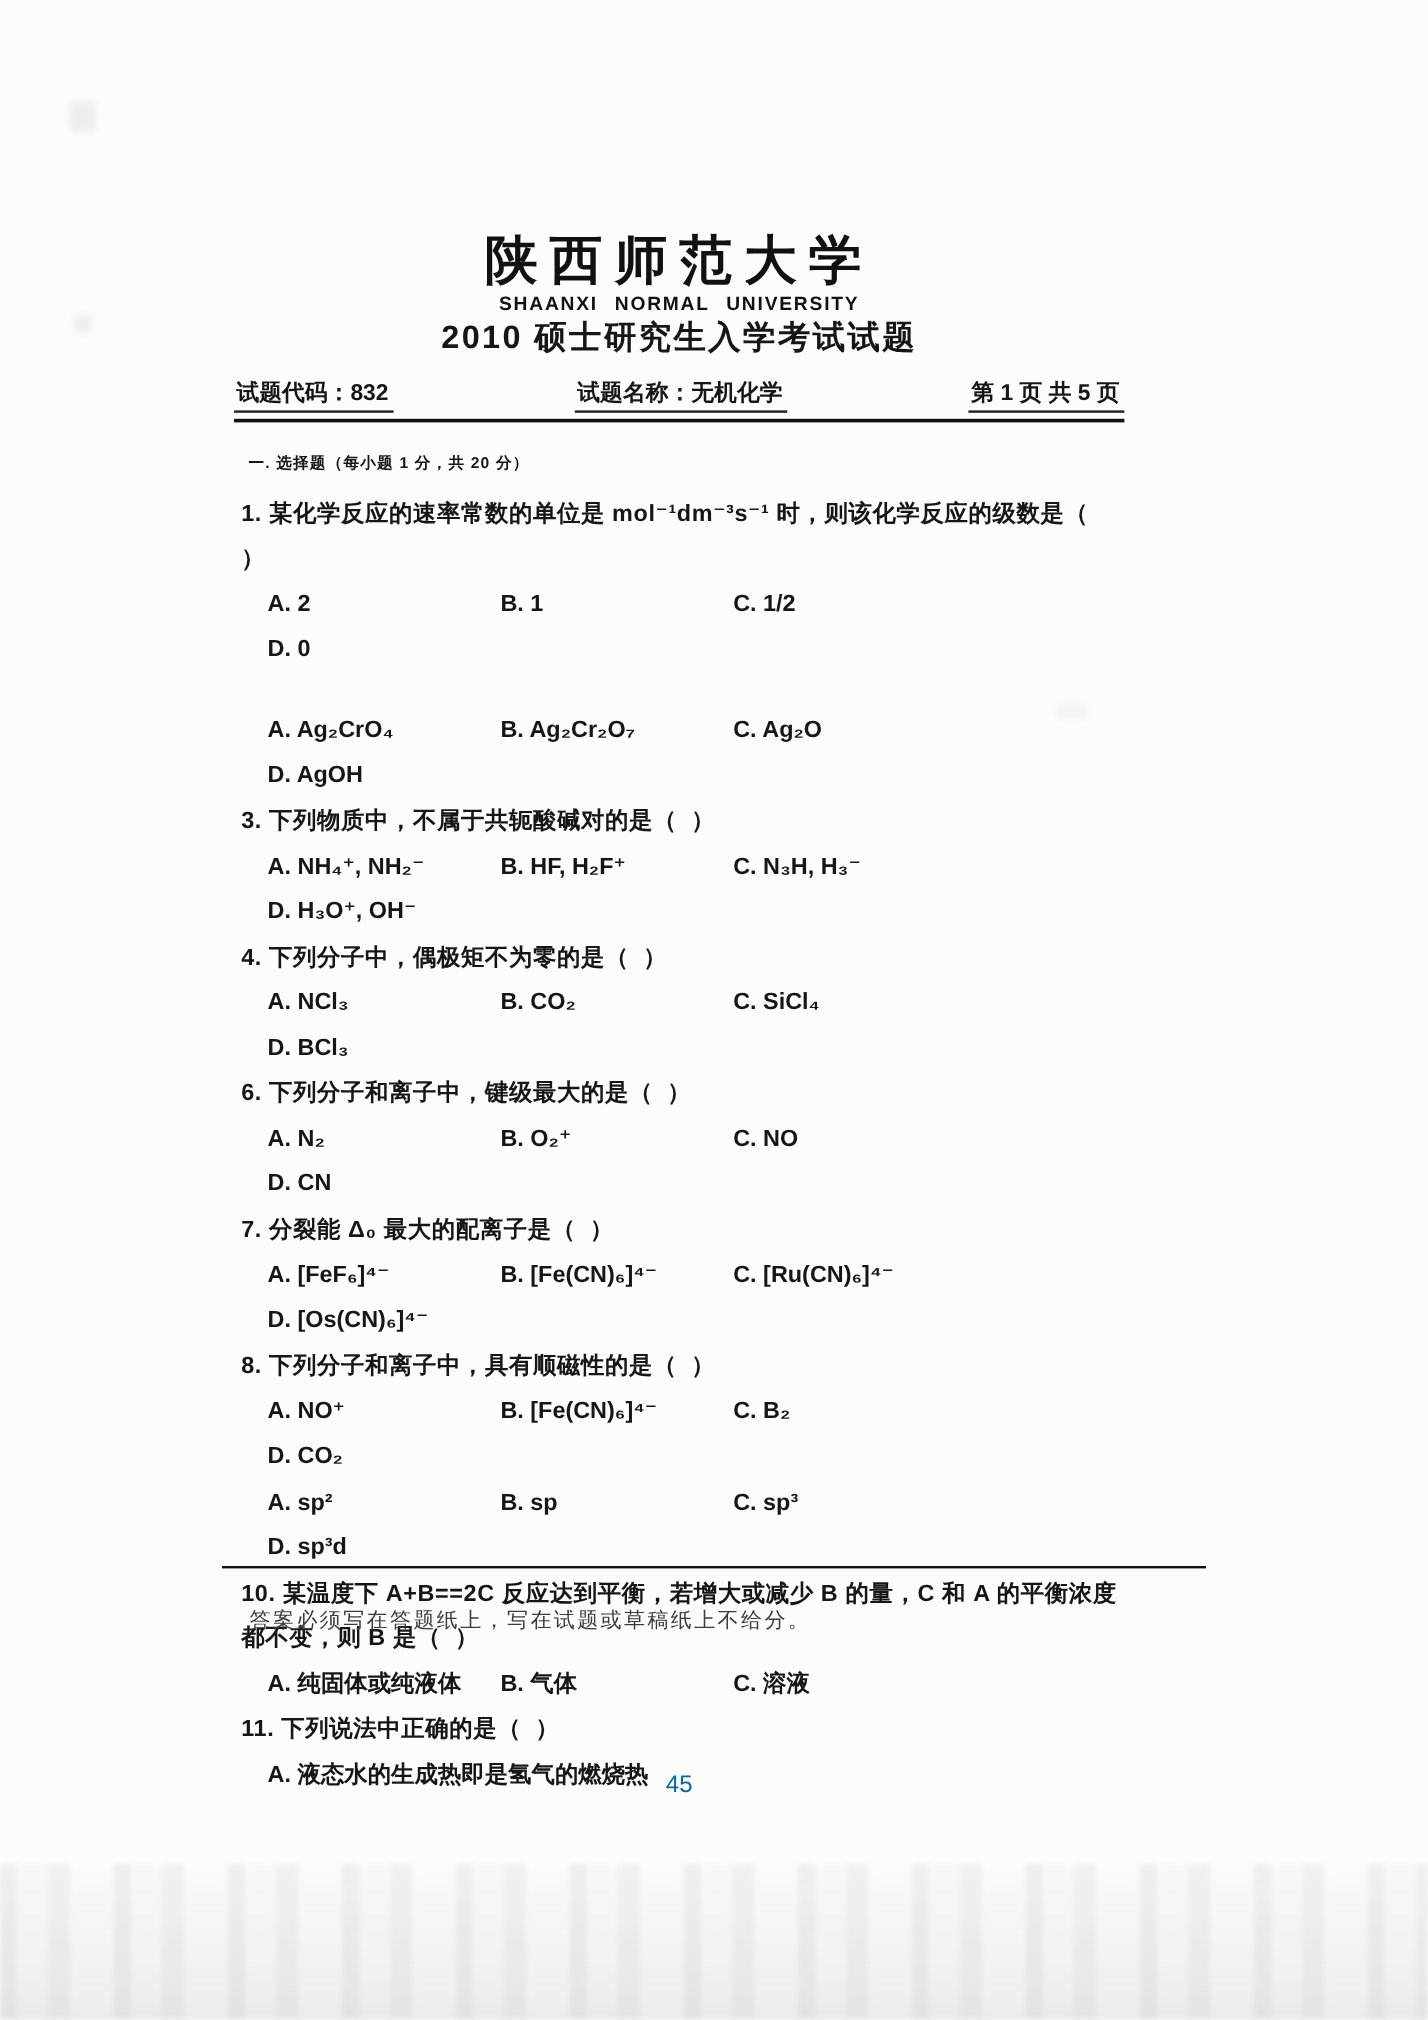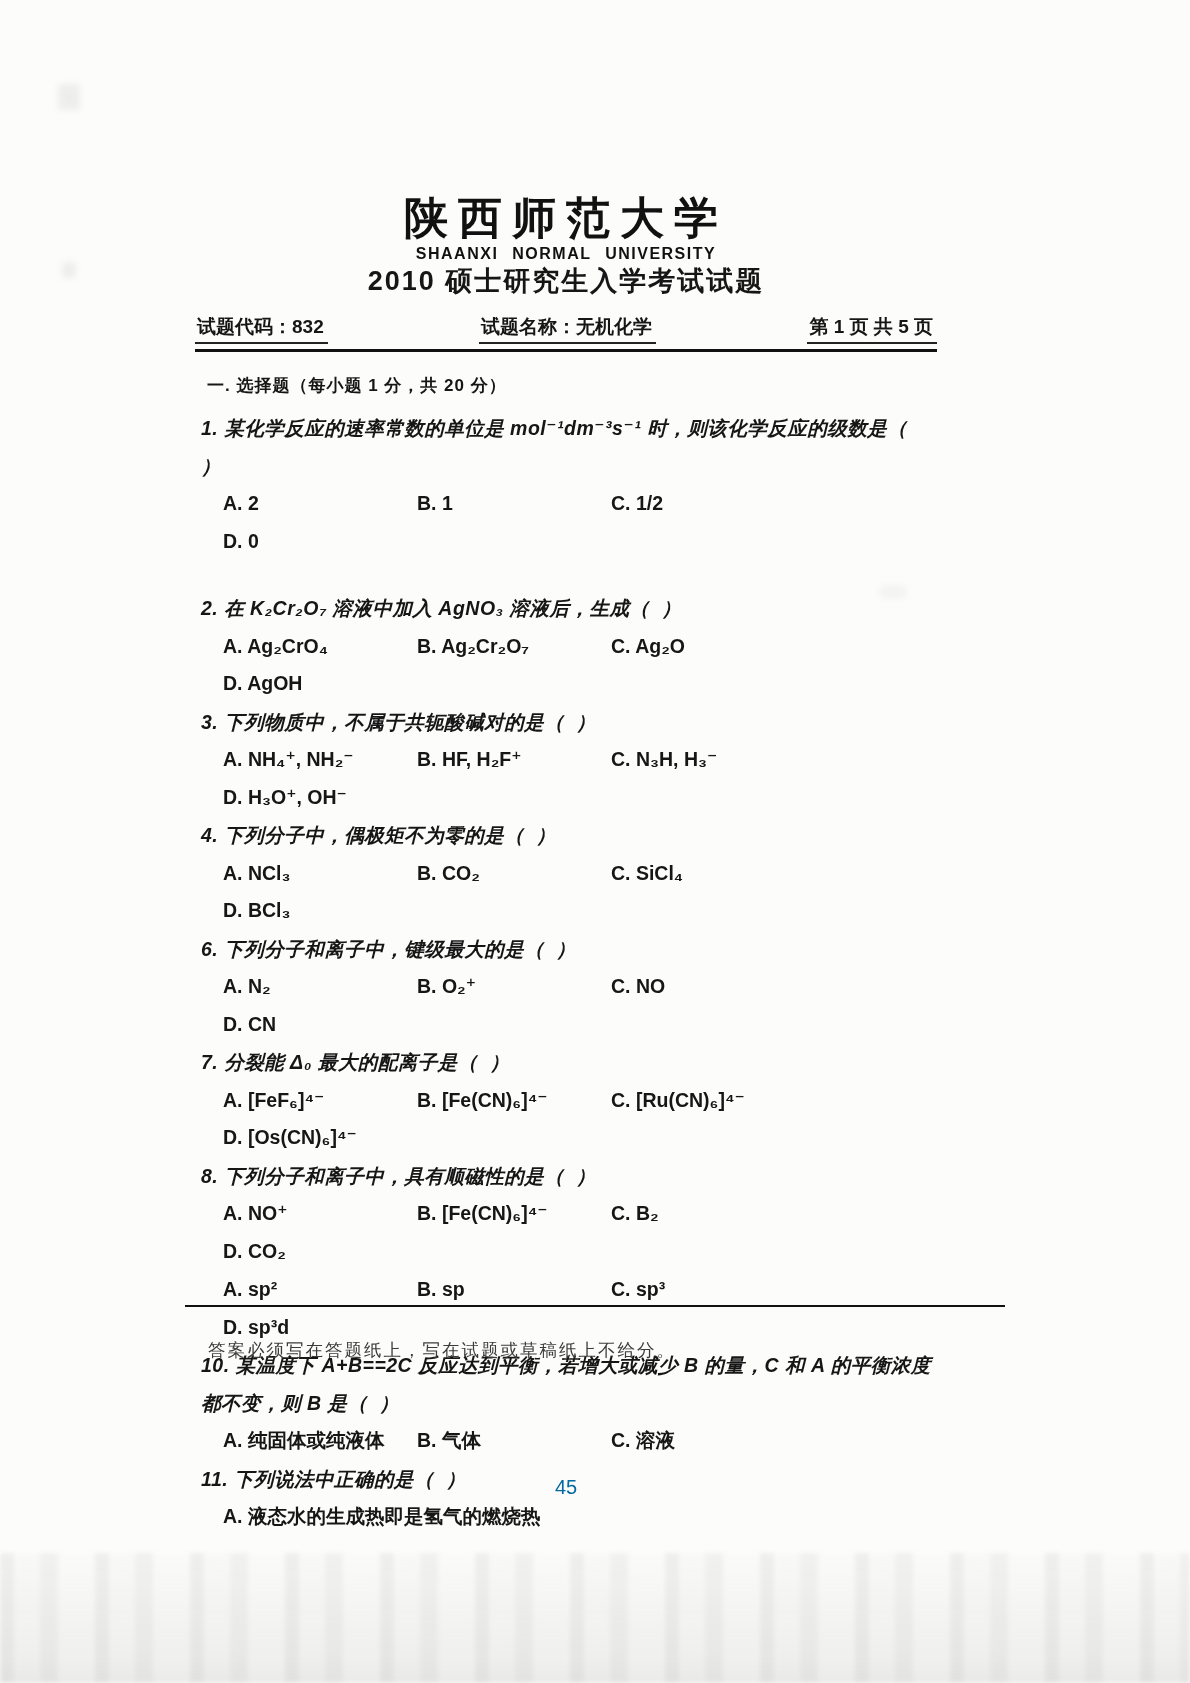--- a/index.html
+++ b/index.html
@@ -56,36 +56,35 @@
   }
   .meta-row span{
     border-bottom:2px solid #222;
     padding:0 4px 2px 2px;
     white-space:nowrap;
   }
   
   .section-title{
     margin-top:16px;
     padding-left:12px;
-    font-size:17px;
+    font-size:13px;
     font-weight:bold;
     line-height:36px;
     letter-spacing:1px;
   }
   .questions{margin-top:6px;padding-left:6px;}
   .question{margin-bottom:1px;}
   .question:first-child{margin-bottom:30px;}
   .question:nth-child(10){margin-bottom:10px;}
   .q-text{
     font-size:19.5px;
     font-weight:bold;
     line-height:37.5px;
     white-space:pre-wrap;
     letter-spacing:0.5px;
-    font-style:italic;
   }
   .q-opts{
     padding-left:22px;
     font-size:19.5px;
     font-weight:bold;
     line-height:37.5px;
   }
   .q-opts .opt{
     display:inline-block;
     min-width:168px;
@@ -149,21 +148,20 @@
 
     <div class="section-title">一. 选择题（每小题 1 分，共 20 分）</div>
 
     <div class="questions" id="questions">
   <div class="question">
     <div class="q-text">1. 某化学反应的速率常数的单位是 mol⁻¹dm⁻³s⁻¹ 时，则该化学反应的级数是（  ）</div>
     <div class="q-opts"><span class="opt">A. 2</span><span class="opt">B. 1</span><span class="opt">C. 1/2</span><span class="opt">D. 0</span></div>
   </div>
 
   <div class="question">
-    <div class="q-text">2. 在 K₂Cr₂O₇ 溶液中加入 AgNO₃ 溶液后，生成（  ）</div>
     <div class="q-opts"><span class="opt">A. Ag₂CrO₄</span><span class="opt">B. Ag₂Cr₂O₇</span><span class="opt">C. Ag₂O</span><span class="opt">D. AgOH</span></div>
   </div>
 
   <div class="question">
     <div class="q-text">3. 下列物质中，不属于共轭酸碱对的是（  ）</div>
     <div class="q-opts"><span class="opt">A. NH₄⁺, NH₂⁻</span><span class="opt">B. HF, H₂F⁺</span><span class="opt">C. N₃H, H₃⁻</span><span class="opt">D. H₃O⁺, OH⁻</span></div>
   </div>
 
   <div class="question">
     <div class="q-text">4. 下列分子中，偶极矩不为零的是（  ）</div>

